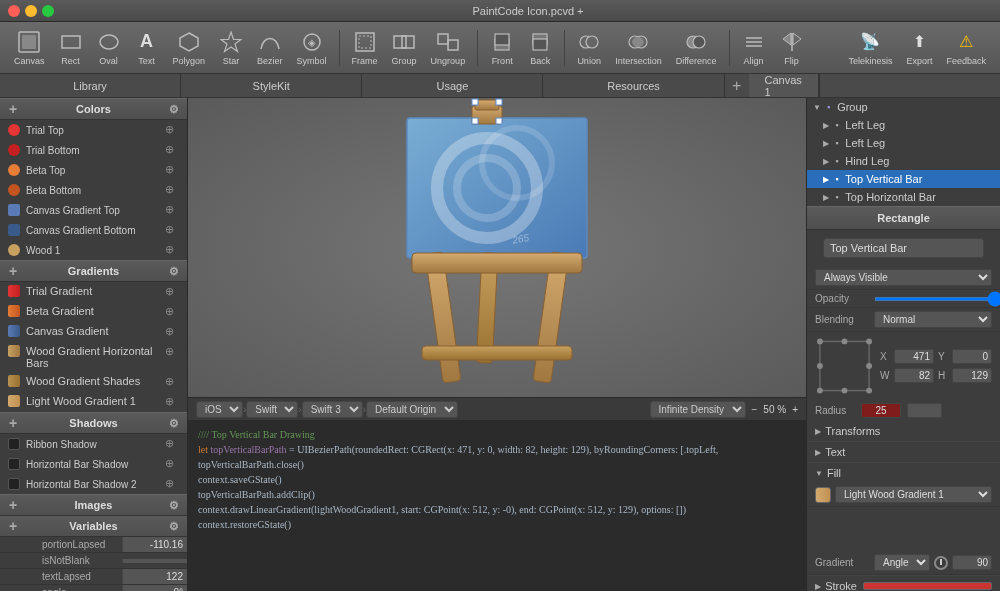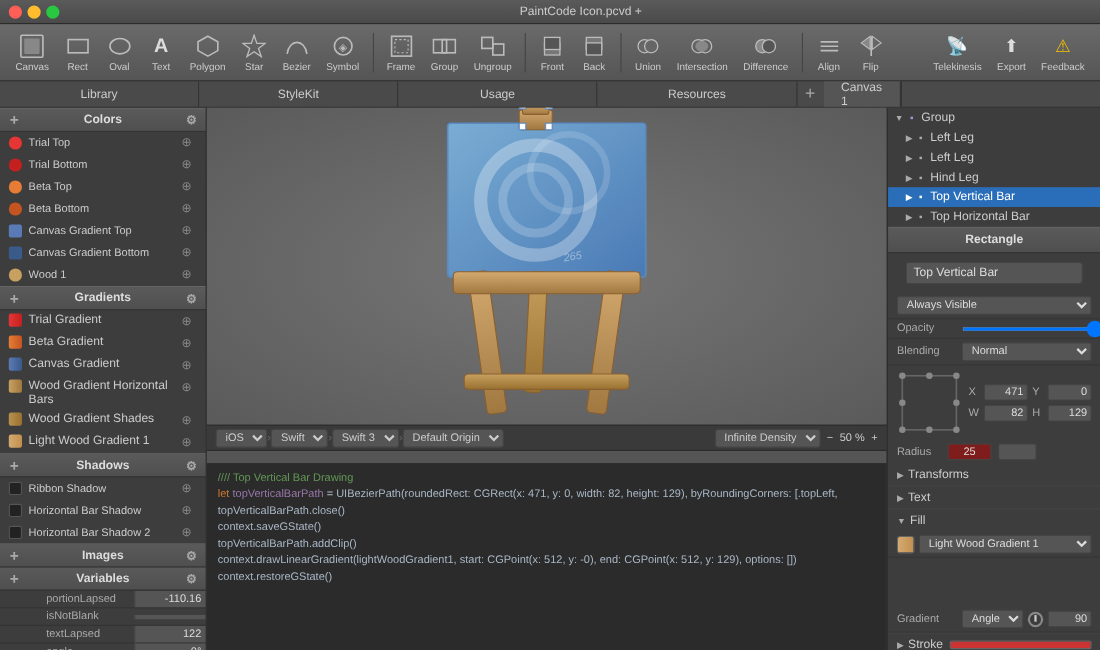--- a/index.html
+++ b/index.html
@@ -53,21 +53,21 @@
     .canvas-bg { background: radial-gradient(ellipse at center, #777 0%, #5a5a5a 100%); width: 100%; height: 100%; display: flex; align-items: center; justify-content: center; }
 
     
     .code-bar { height: 24px; background: #3a3a3a; display: flex; align-items: center; padding: 0 8px; gap: 0; border-top: 1px solid #2a2a2a; border-bottom: 1px solid #2a2a2a; }
     .code-bar-select { background: #555; border: 1px solid #444; color: #ccc; font-size: 10px; padding: 1px 4px; border-radius: 3px; cursor: pointer; }
     .code-bar-divider { color: #666; font-size: 10px; }
     .code-bar-right { margin-left: auto; display: flex; align-items: center; gap: 6px; }
     .code-bar-zoom { font-size: 10px; color: #ccc; }
 
     
-    .code-area { height: 170px; background: #2b2b2b; padding: 6px 10px; overflow-y: auto; font-family: Liberation Sans, sans-serif; font-size: 10px; line-height: 15px; color: #a9b7c6; margin-top: 11px; }
+    .code-area { height: 170px; background: #2b2b2b; padding: 6px 10px; overflow-y: auto; font-family: Liberation Serif, serif; font-size: 10px; line-height: 15px; color: #a9b7c6; }
     .code-comment { color: #629755; }
     .code-keyword { color: #cc7832; }
     .code-var { color: #9876aa; }
 
     
     .right-panel { width: 194px; background: #3d3d3d; border-left: 1px solid #2a2a2a; display: flex; flex-direction: column; overflow-y: auto; }
     
     
     .tree-item { display: flex; align-items: center; padding: 3px 8px; cursor: pointer; gap: 4px; font-size: 11px; color: #ccc; }
     .tree-item.selected { background: #2a6eba; color: #fff; }

